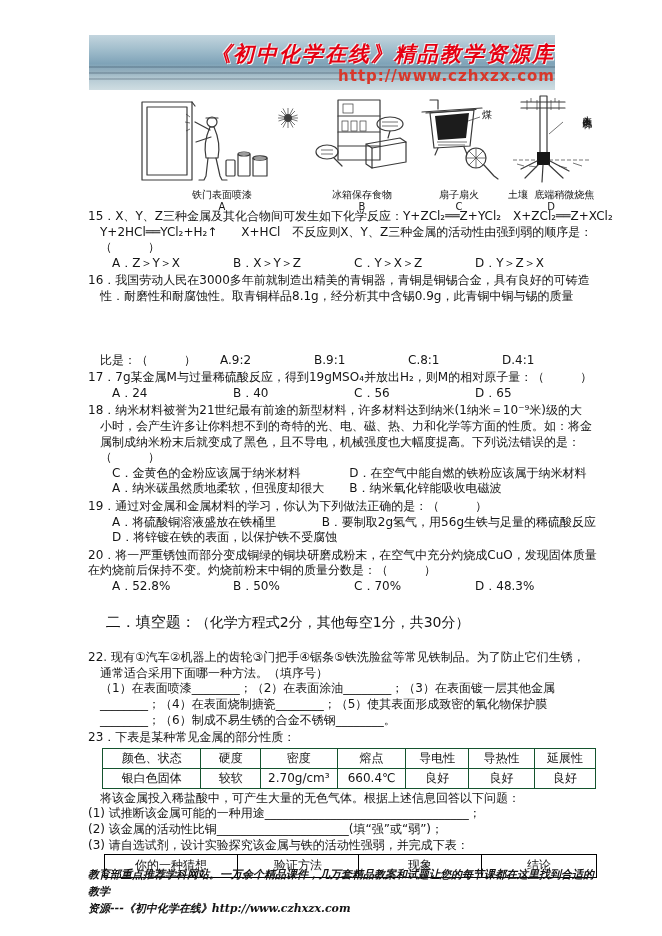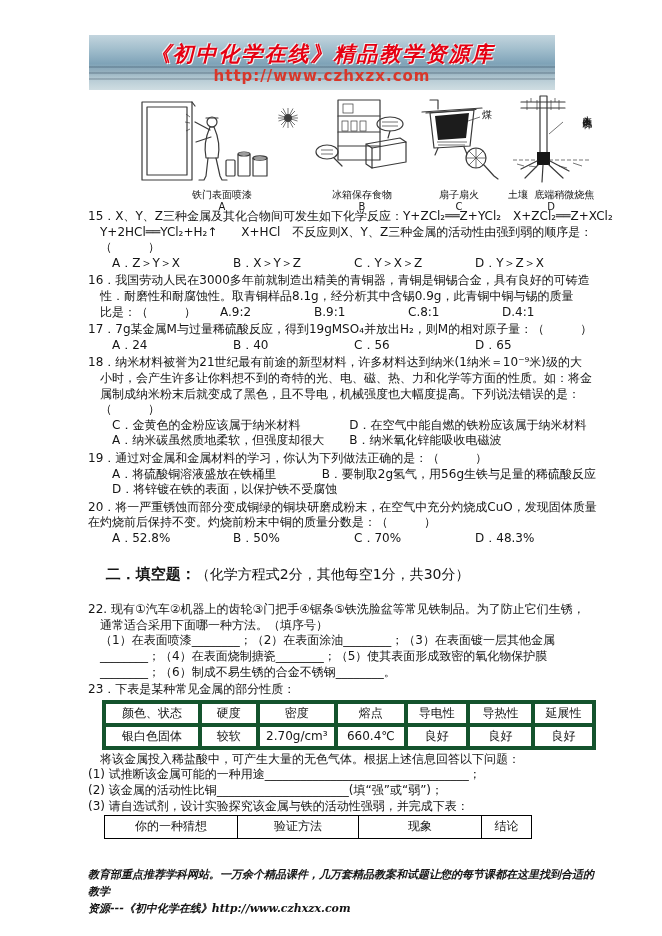--- a/index.html
+++ b/index.html
@@ -4,21 +4,21 @@
 <style>
   html,body{margin:0;padding:0;}
   body{
     width:662px;height:936px;background:#ffffff;position:relative;
     font-family:"DejaVu Sans",sans-serif;color:#141414;
     -webkit-font-smoothing:none;
   }
   .banner{
     position:absolute;left:89px;top:35px;width:466px;height:55px;
     background:linear-gradient(180deg,#c3d5de 0%,#9fbccb 28%,#7fa3b8 52%,#93aebd 66%,#b9cdd6 82%,#cfdde2 100%);
-    display:flex;flex-direction:column;align-items:center;justify-content:center;
+    display:flex;flex-direction:column;align-items:flex-end;justify-content:center;
     overflow:hidden;
   }
   .banner::after{
     content:"";position:absolute;left:0;right:0;top:56%;height:26%;
     background:repeating-linear-gradient(180deg,rgba(30,50,70,.35) 0 2px,rgba(30,50,70,0) 2px 6px);
     opacity:.6;pointer-events:none;
   }
   .banner-title{
     position:relative;z-index:1;color:#e60012;font-size:21px;font-weight:bold;
     letter-spacing:2px;text-shadow:1px 1px 0 #f2f2f2,-1px -1px 0 #e8eef2;
@@ -47,31 +47,31 @@
     position:absolute;left:88px;top:209px;width:508px;
     font-size:12px;line-height:15.6px;
   }
   .stem,.preline{white-space:pre;}
   .qblock{margin-bottom:2px;}
   .opts4{display:flex;padding-left:24px;}
   .opts4 .opt{flex:1;white-space:pre;}
   .opts2{display:flex;padding-left:24px;}
   .opts2 .optA{width:49%;white-space:pre;}
   .opts2 .optB{flex:1;white-space:pre;}
-  .optinline{display:flex;}
+  .optinline{display:flex;margin-top:48px;}
   .optinline .tail{width:132px;white-space:pre;}
   .optinline .opt{flex:1;white-space:pre;}
   .sec2{margin:5px 0 4px 0;font-size:14px;white-space:pre;}
-  .sec2 .sec2-title{font-weight:bold;font-size:15px;}
+  .sec2 .sec2-title{font-weight:normal;font-size:15px;}
   table.props{border-collapse:collapse;margin:2px 0 2px 14px;}
   table.props th,table.props td{
-    border:4px solid #14532d;font-weight:normal;font-size:12px;
+    border:1px solid #14532d;font-weight:normal;font-size:12px;
     padding:0 4px;height:19px;text-align:center;white-space:pre;
   }
-  table.guess{border-collapse:collapse;margin:1px 0 0 16px;table-layout:fixed;width:428px;}
+  table.guess{border-collapse:collapse;margin:1px 0 0 16px;table-layout:fixed;width:493px;}
   table.guess th{
     border:1px solid #000;font-weight:normal;font-size:12px;
     height:20px;text-align:center;white-space:pre;
   }
   .footer{
     position:absolute;left:88px;top:866px;width:508px;
     font-size:11px;line-height:17px;font-weight:bold;font-style:italic;
     white-space:pre-wrap;font-family:"DejaVu Serif",serif;
   }
 </style>

